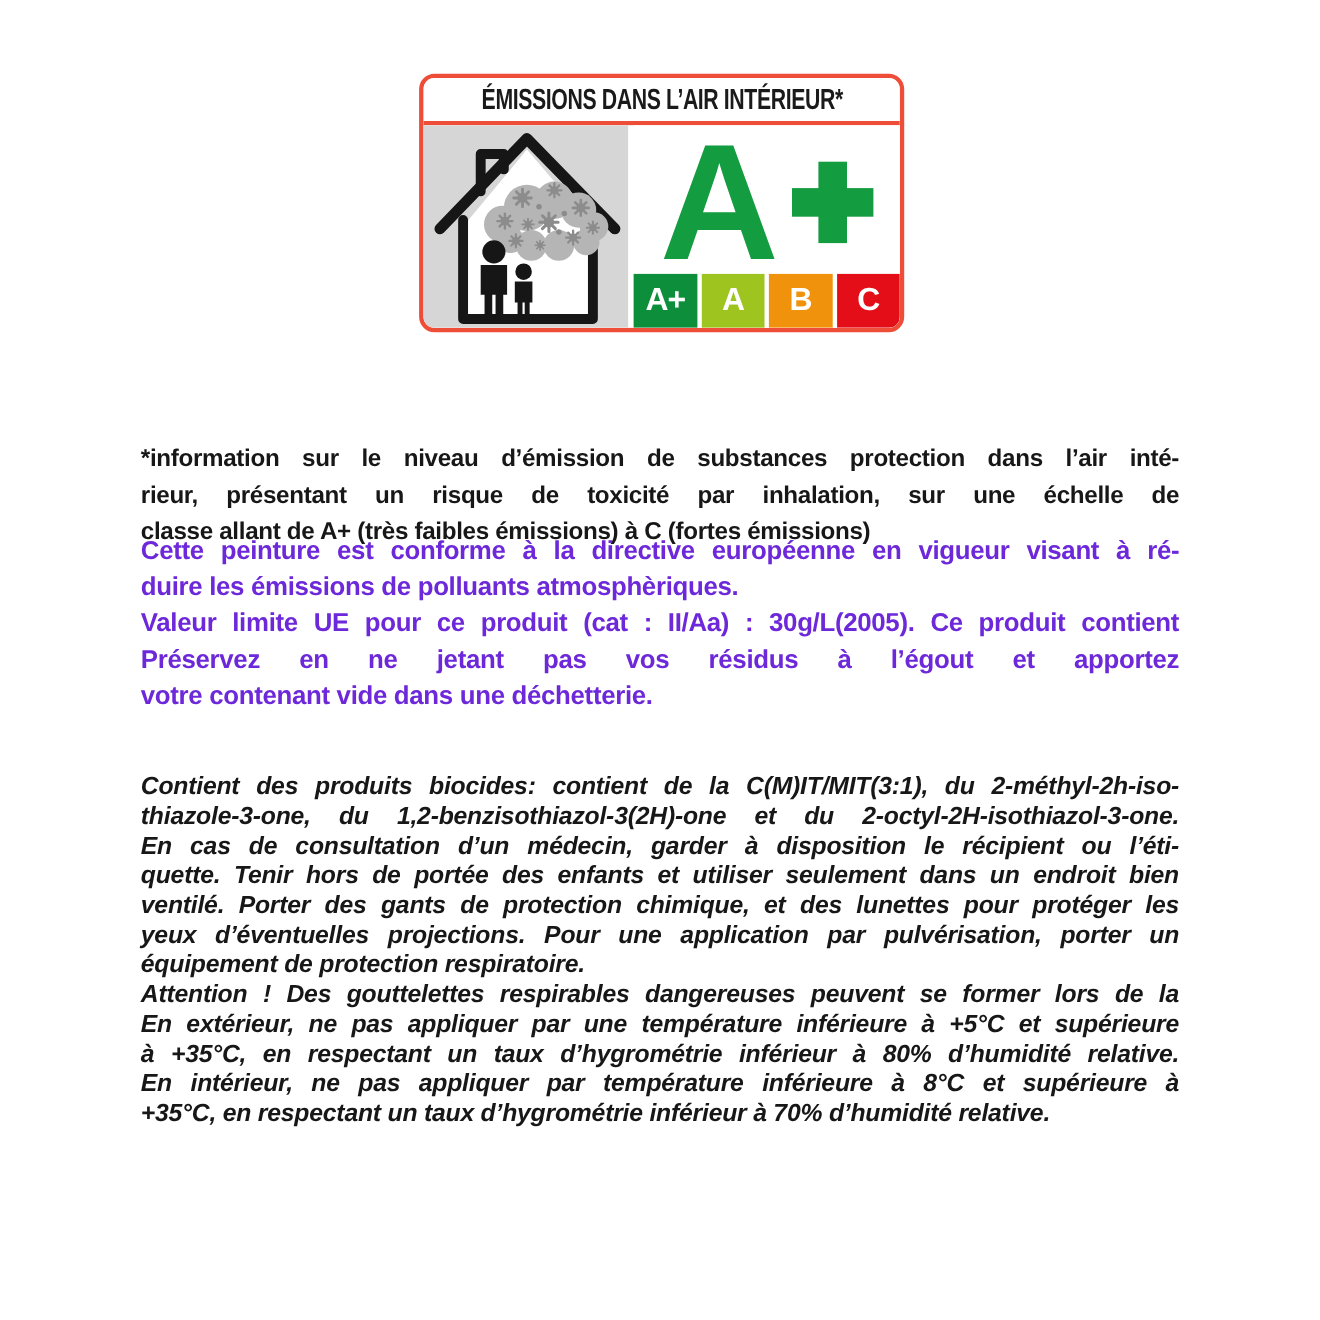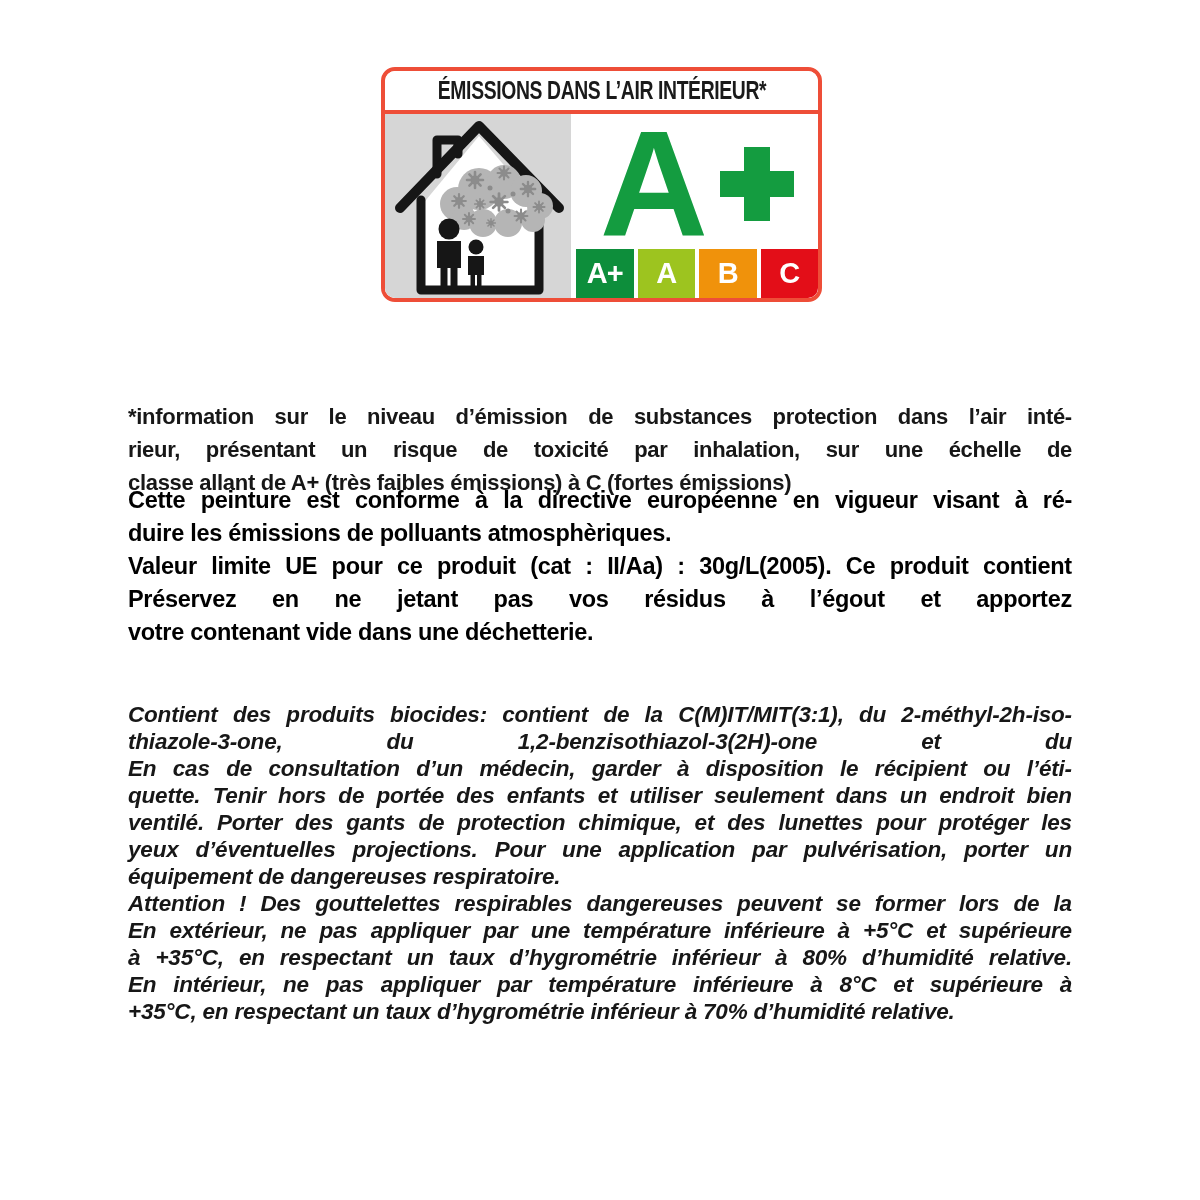--- a/index.html
+++ b/index.html
@@ -157,21 +157,21 @@
       <span>par</span>
       <span>inhalation,</span>
       <span>sur</span>
       <span>une</span>
       <span>échelle</span>
       <span>de</span>
     </div>
     <div class="tl">classe allant de A+ (très faibles émissions) à C (fortes émissions)</div>
   </div>
 
-<div class="tb" id="tb-compliance" style="color: #000000;">
+<div class="tb" id="tb-compliance" style="color: #6d28d9;">
     <div class="tl j">
       <span>Cette</span>
       <span>peinture</span>
       <span>est</span>
       <span>conforme</span>
       <span>à</span>
       <span>la</span>
       <span>directive</span>
       <span>européenne</span>
       <span>en</span>
@@ -225,20 +225,21 @@
       <span>C(M)IT/MIT(3:1),</span>
       <span>du</span>
       <span>2-méthyl-2h-iso-</span>
     </div>
     <div class="tl j">
       <span>thiazole-3-one,</span>
       <span>du</span>
       <span>1,2-benzisothiazol-3(2H)-one</span>
       <span>et</span>
       <span>du</span>
+      <span>2-octyl-2H-isothiazol-3-one.</span>
     </div>
     <div class="tl j">
       <span>En</span>
       <span>cas</span>
       <span>de</span>
       <span>consultation</span>
       <span>d’un</span>
       <span>médecin,</span>
       <span>garder</span>
       <span>à</span>
@@ -284,21 +285,21 @@
       <span>d’éventuelles</span>
       <span>projections.</span>
       <span>Pour</span>
       <span>une</span>
       <span>application</span>
       <span>par</span>
       <span>pulvérisation,</span>
       <span>porter</span>
       <span>un</span>
     </div>
-    <div class="tl">équipement de dangereuses respiratoire.</div>
+    <div class="tl">équipement de protection respiratoire.</div>
     <div class="tl j">
       <span>Attention</span>
       <span>!</span>
       <span>Des</span>
       <span>gouttelettes</span>
       <span>respirables</span>
       <span>dangereuses</span>
       <span>peuvent</span>
       <span>se</span>
       <span>former</span>

